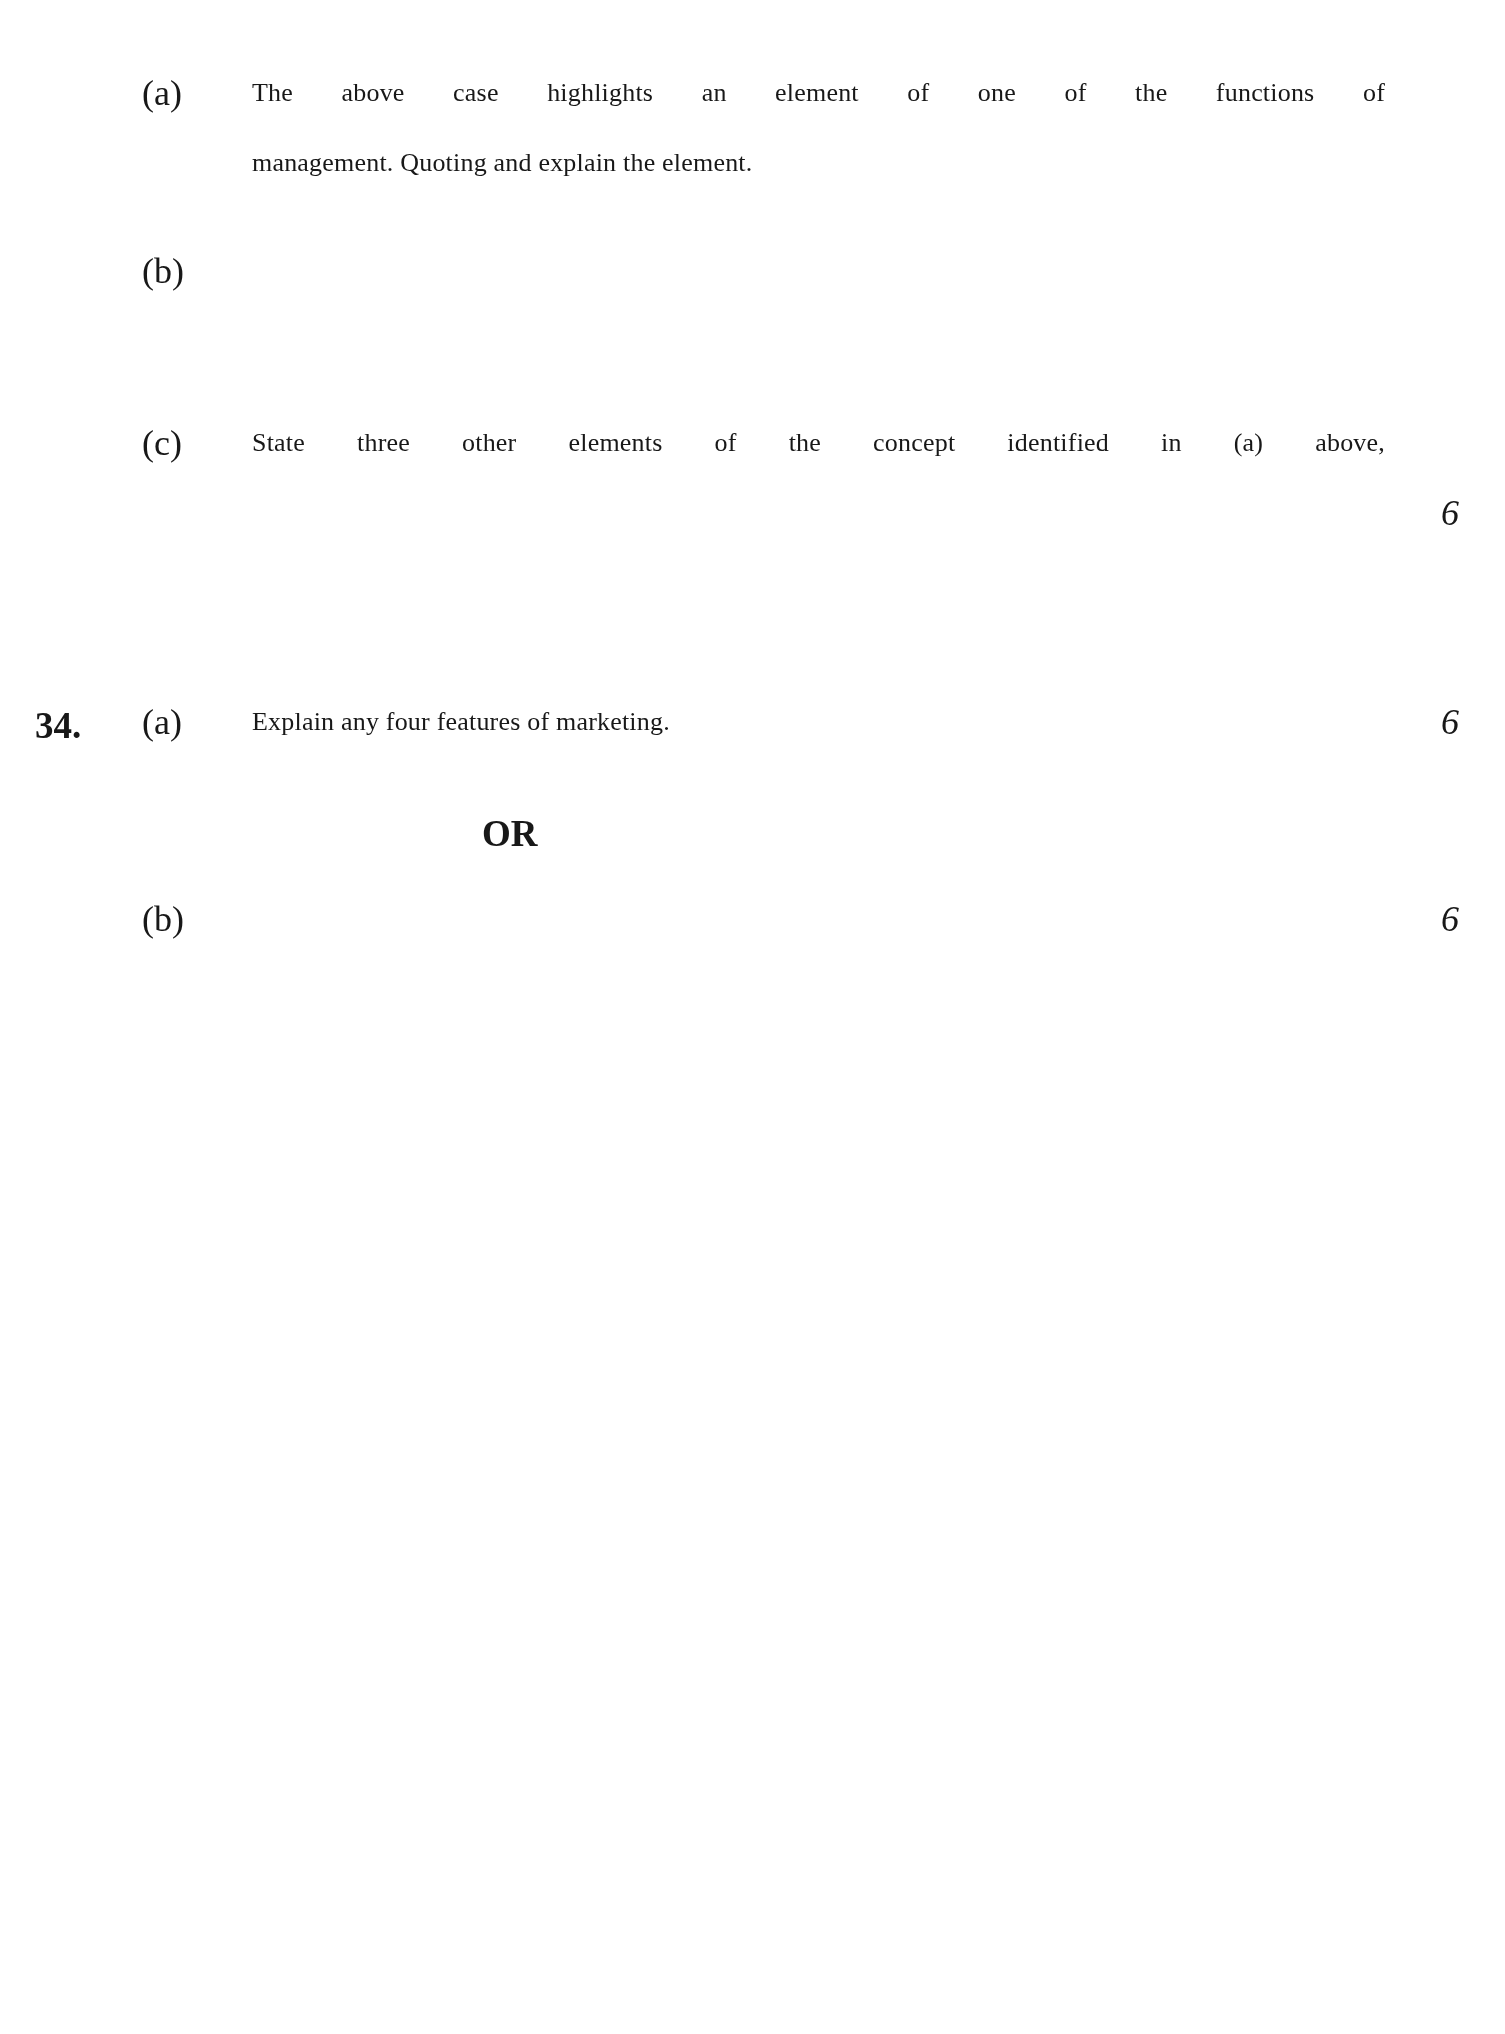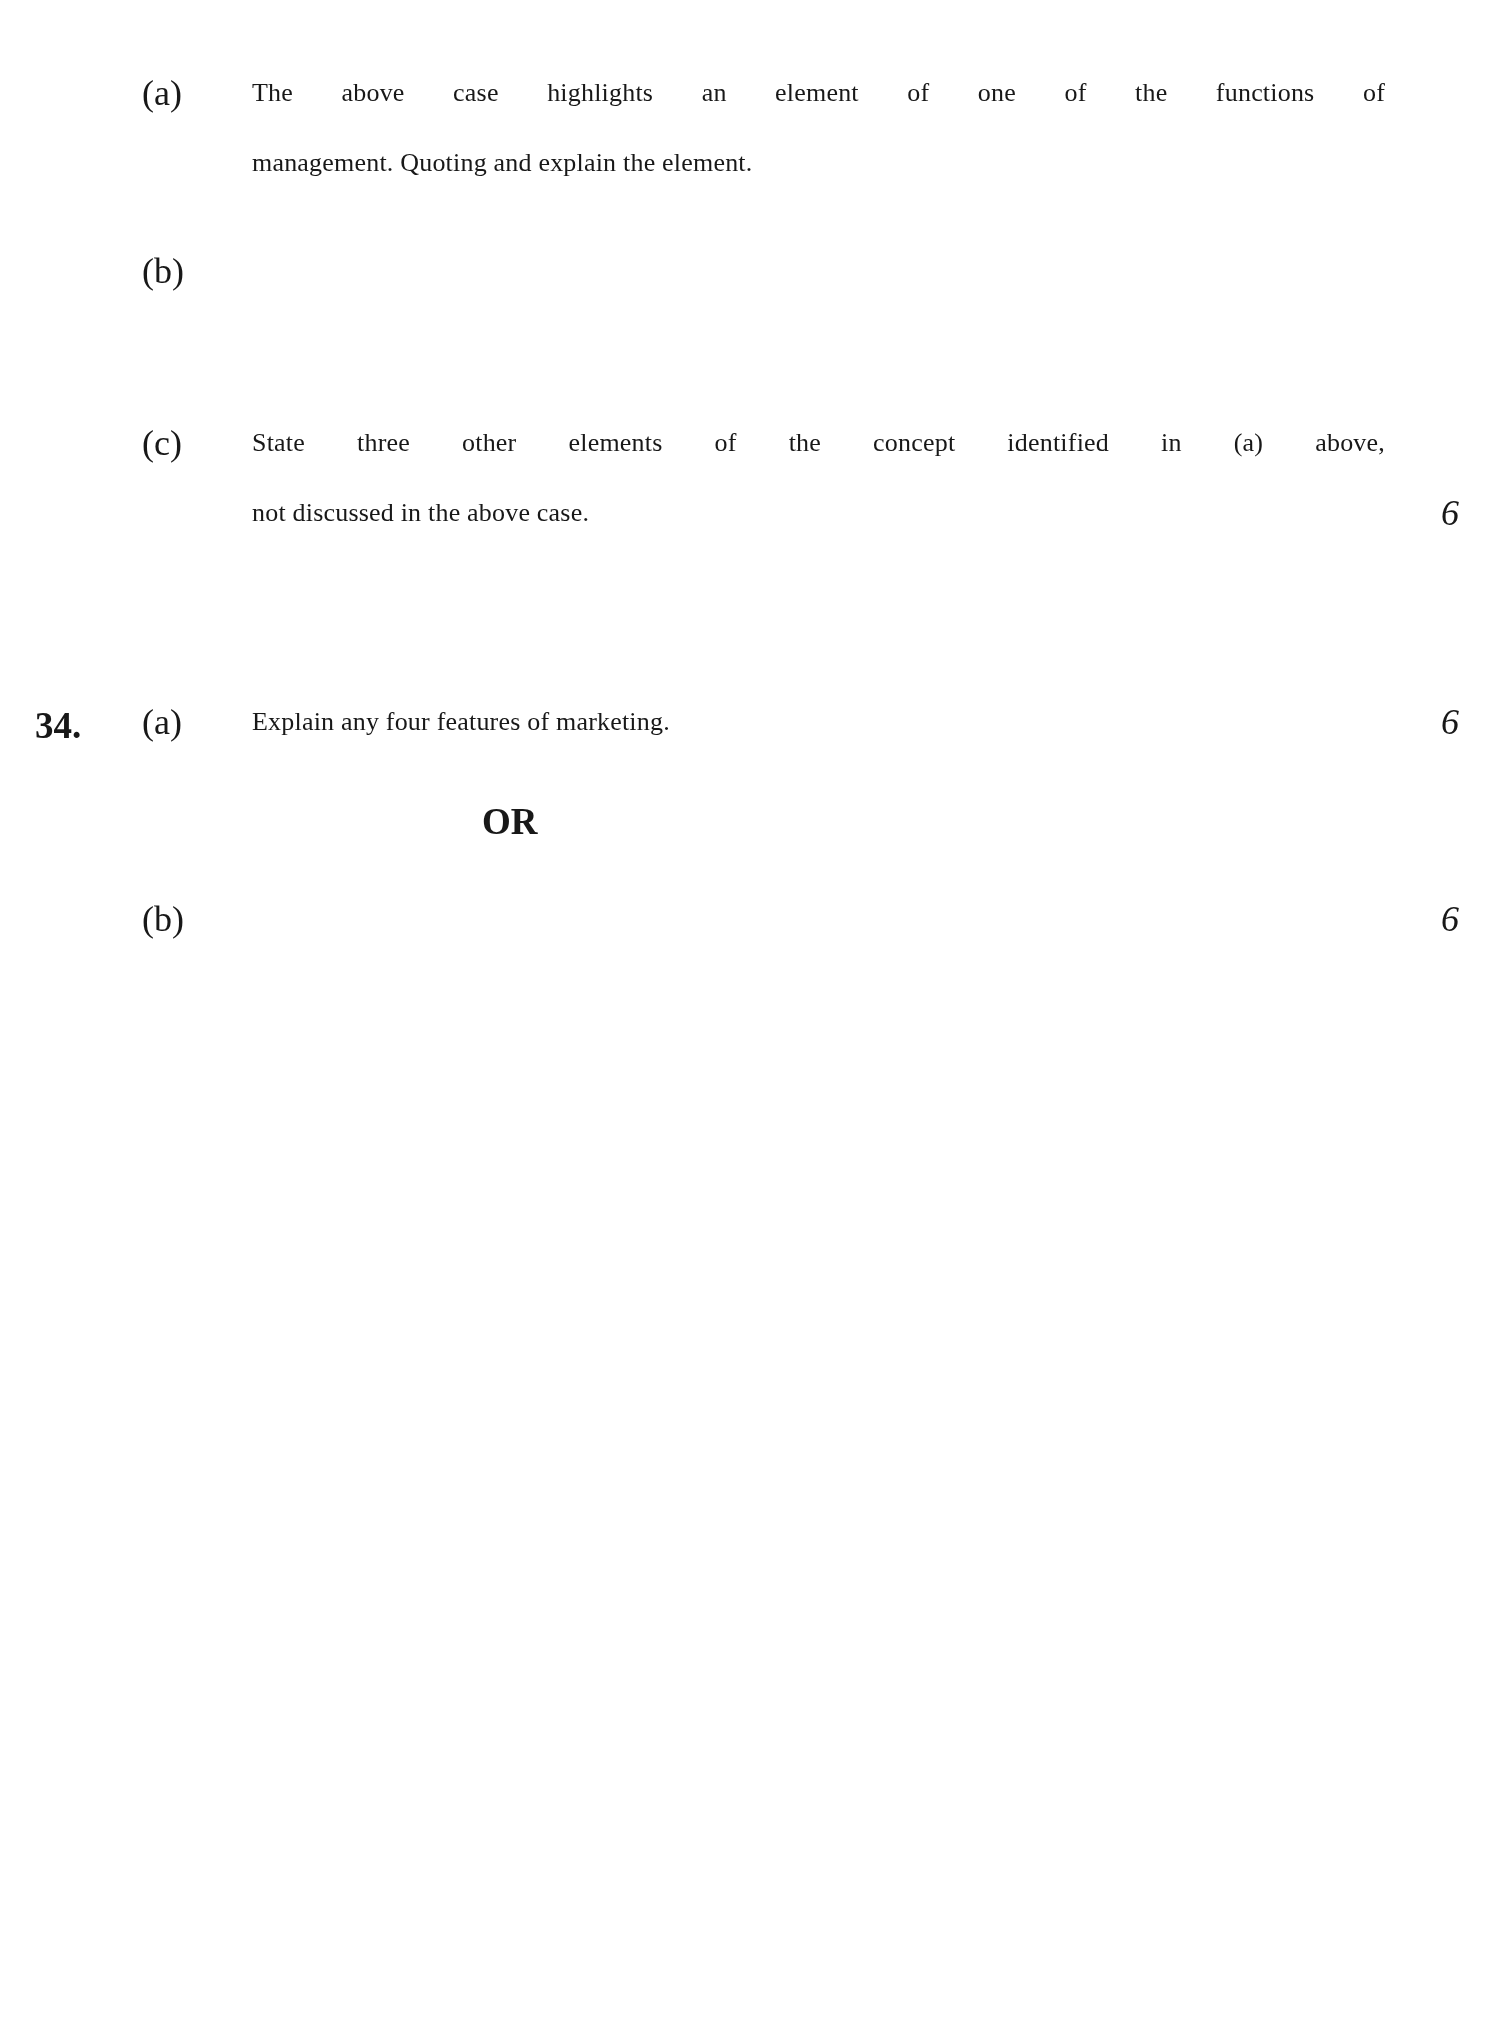--- a/index.html
+++ b/index.html
@@ -53,21 +53,21 @@
     left: 1441px;
     width: 60px;
     font-size: 36px;
     font-style: italic;
     line-height: 70px;
     height: 70px;
   }
   .or-sep {
     position: absolute;
     left: 482px;
-    top: 0;
+    top: 12px;
     font-weight: bold;
     font-size: 37px;
     line-height: 70px;
   }
 </style>
 </head>
 <body>
 
 <div class="page">
 
@@ -80,21 +80,20 @@
   </section>
 
   <section class="qblock" style="top:236px">
     <span class="plabel">(b)</span>
   </section>
 
   <section class="qblock" style="top:408px">
     <span class="plabel">(c)</span>
     <div class="pbody">
       <div class="tline just">State three other elements of the concept identified in (a) above,</div>
-      <div class="tline">not discussed in the above case.</div>
     </div>
     <span class="marks" style="top:70px">6</span>
   </section>
 
   <section class="qblock" style="top:687px">
     <span class="qnum">34.</span>
     <span class="plabel">(a)</span>
     <div class="pbody">
       <div class="tline">Explain any four features of marketing.</div>
     </div>

